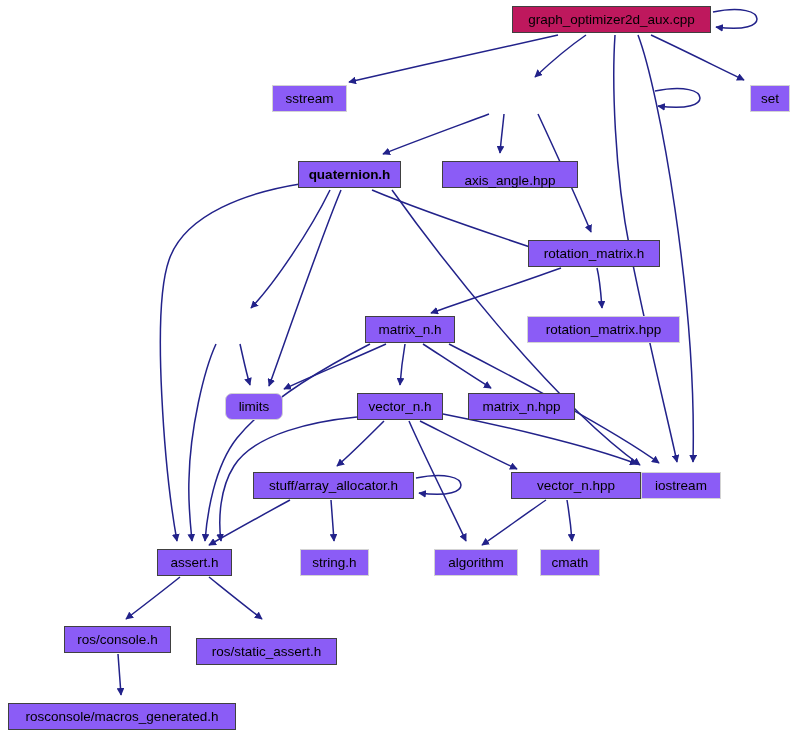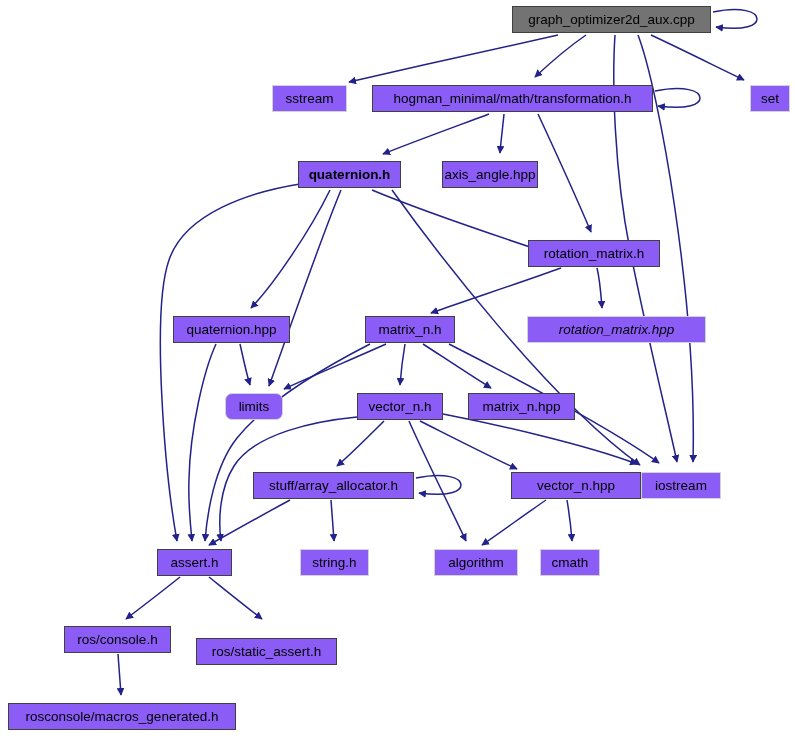--- a/index.html
+++ b/index.html
@@ -40,21 +40,21 @@
     letter-spacing: 0px;
   }
   .node.solid {
     border: 1.4px solid #404040;
   }
   .node.faint {
     border: 1.2px solid #d3d3d3;
   }
   .node.current {
     border: 1.4px solid #404040;
-    background: #737373;
+    background: #be185d;
   }
   .node span {
     display: block;
     padding: 0 7px;
     transform: translateY(-0.5px);
   }
 </style>
 </head>
 <body>
 
@@ -142,42 +142,36 @@
       <path d="M 118,654 C 119,666 120,681 121,695"></path>
     </g>
   </svg>
 
   <div class="node current" style="left:512px; top:6px; width:199px;">
     <span>graph_optimizer2d_aux.cpp</span>
   </div>
   <div class="node faint" style="left:272px; top:85px; width:75px;">
     <span>sstream</span>
   </div>
-  <div class="node solid" style="left:372px; top:85px; width:281px;">
-    <span>hogman_minimal/math/transformation.h</span>
-  </div>
   <div class="node faint" style="left:750px; top:85px; width:40px;">
     <span>set</span>
   </div>
   <div class="node solid" style="left:298px; top:161px; width:103px;font-weight:bold;">
     <span>quaternion.h</span>
   </div>
-  <div class="node solid" style="left:442px; top:161px; width:96px;">
+  <div class="node solid" style="left:442px; top:161px; width:136px;align-items:flex-end;">
     <span>axis_angle.hpp</span>
   </div>
   <div class="node solid" style="left:528px; top:240px; width:132px;">
     <span>rotation_matrix.h</span>
   </div>
-  <div class="node solid" style="left:173px; top:316px; width:117px;">
-    <span>quaternion.hpp</span>
-  </div>
   <div class="node solid" style="left:365px; top:316px; width:90px;">
     <span>matrix_n.h</span>
   </div>
-  <div class="node faint" style="left:527px; top:316px; width:179px;font-style:italic;">
+  <div class="node faint" style="left:527px; top:316px; width:153px;">
     <span>rotation_matrix.hpp</span>
   </div>
   <div class="node faint" style="left:225px; top:393px; width:58px;border-radius:7px;">
     <span>limits</span>
   </div>
   <div class="node solid" style="left:357px; top:393px; width:86px;">
     <span>vector_n.h</span>
   </div>
   <div class="node solid" style="left:468px; top:393px; width:107px;">
     <span>matrix_n.hpp</span>

